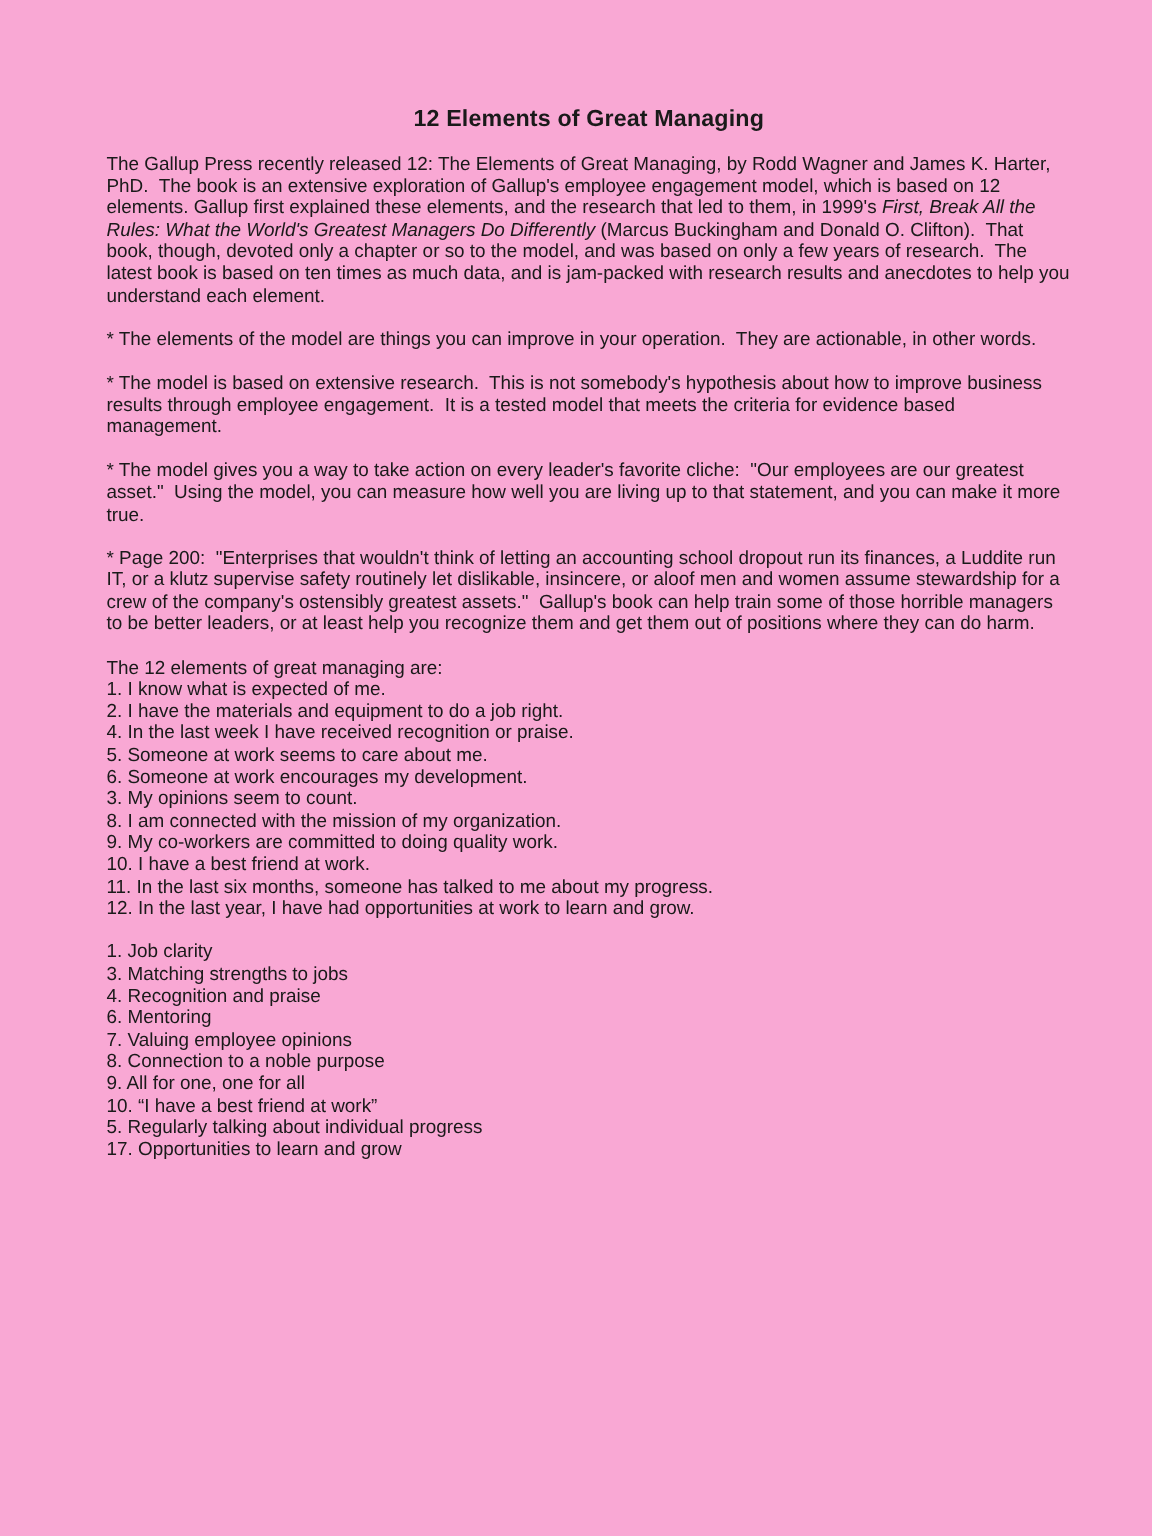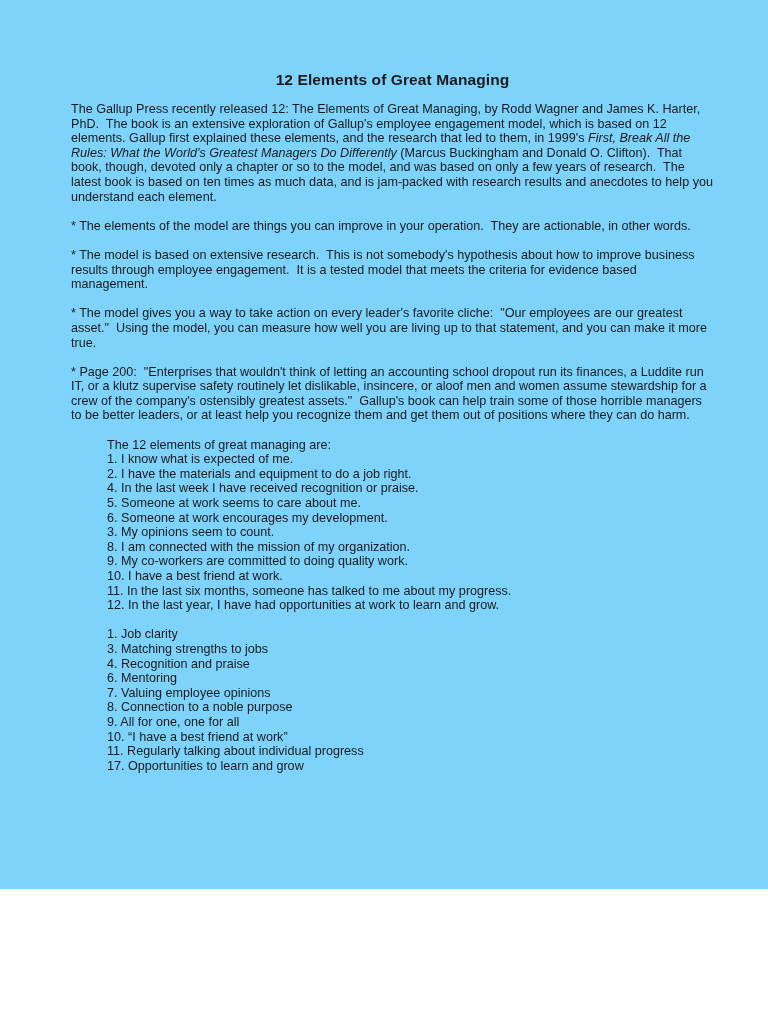--- a/index.html
+++ b/index.html
@@ -10,23 +10,23 @@
   body {
     width: 768px;
     height: 1024px;
     overflow: hidden;
     font-family: "Liberation Sans", sans-serif;
     color: #1a1a1a;
   }
   .page {
     box-sizing: border-box;
     width: 768px;
-    height: 889px;
+    height: 1024px;
     padding: 71px 0 0 71px;
-    background: #7dd3fc;
+    background: #f9a8d4;
   }
   .content {
     width: 643px;
   }
   .doc-title {
     font-size: 15.5px;
     font-weight: bold;
     text-align: center;
     margin: 0 0 13px 0;
     letter-spacing: 0.1px;
@@ -40,21 +40,20 @@
   .para em {
     font-style: italic;
   }
   .list-block {
     font-size: 12.6px;
     line-height: 14.6px;
     margin: 0 0 14.6px 0;
   }
   .list-line {
     white-space: pre-wrap;
-    margin-left: 36px;
   }
 </style>
 </head>
 <body>
 
 <div class="page">
   <div class="content">
 
     <h1 class="doc-title">12 Elements of Great Managing</h1>
 
@@ -82,18 +81,18 @@
 
     <div class="list-block">
       <div class="list-line">1. Job clarity</div>
       <div class="list-line">3. Matching strengths to jobs</div>
       <div class="list-line">4. Recognition and praise</div>
       <div class="list-line">6. Mentoring</div>
       <div class="list-line">7. Valuing employee opinions</div>
       <div class="list-line">8. Connection to a noble purpose</div>
       <div class="list-line">9. All for one, one for all</div>
       <div class="list-line">10. “I have a best friend at work”</div>
-      <div class="list-line">11. Regularly talking about individual progress</div>
+      <div class="list-line">5. Regularly talking about individual progress</div>
       <div class="list-line">17. Opportunities to learn and grow</div>
     </div>
 
   </div>
 </div>
 
 </body></html>

